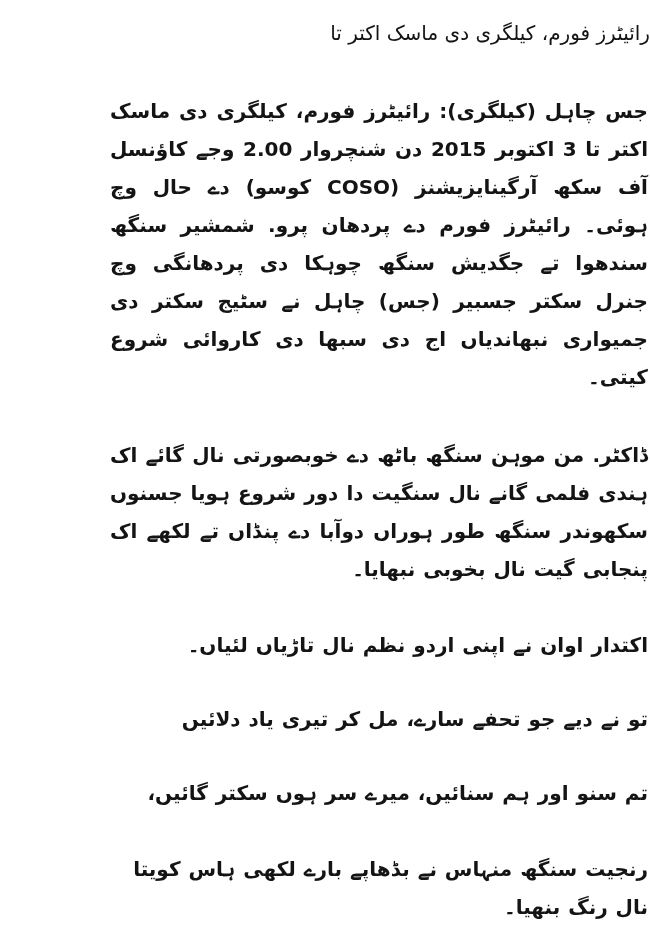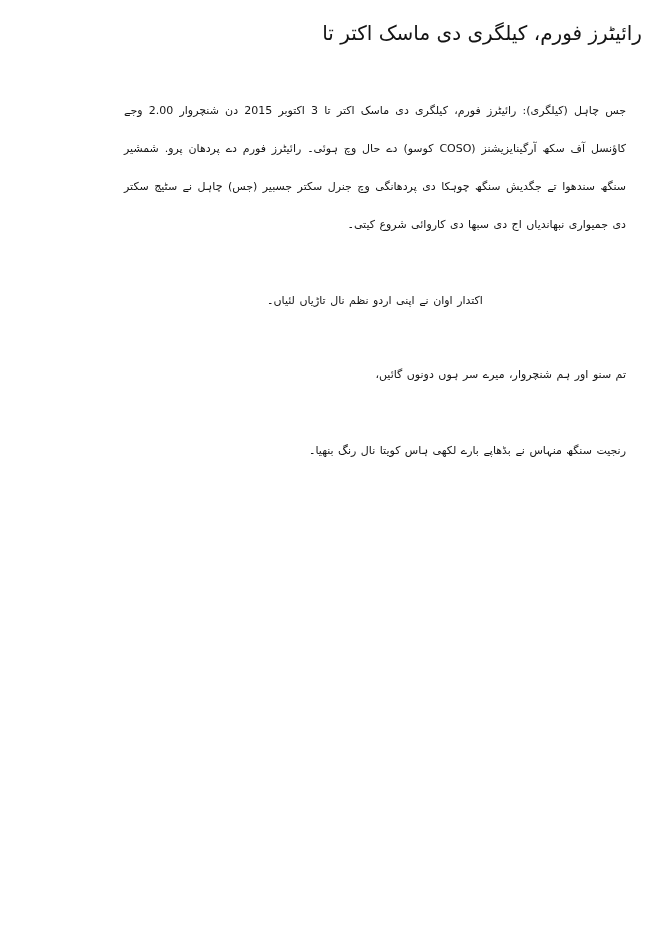--- a/index.html
+++ b/index.html
@@ -7,62 +7,65 @@
     width: 650px;
     height: 926px;
     background: #ffffff;
     color: #141414;
     font-family: "DejaVu Sans", "Liberation Sans", sans-serif;
   }
   .page {
     box-sizing: border-box;
     width: 548px;
     height: 926px;
-    padding: 0 8px 0 6px;
+    padding: 0 0 0 6px;
     direction: rtl;
     overflow: hidden;
   }
   .doc-title {
     margin: 16px 0 0 0;
     font-size: 20px;
     font-weight: normal;
     line-height: 34px;
     text-align: right;
   }
   .para {
-    margin: 16px;
-    font-size: 11px;
+    margin: 2px;
+    font-size: 20px;
     line-height: 38px;
     text-align: right;
     word-spacing: 1px;
+    font-weight: bold;
   }
   .para.justified {
     text-align: justify;
     text-align-last: right;
   }
   .p1 { margin-top: 42px; }
   .p2 { margin-top: 40px; }
   .p3 { margin-top: 36px; }
-  .p4 { margin-top: 38px; text-align: center; }
+  .p4 { margin-top: 38px; }
   .poem-line { margin-top: 36px; }
   .closing { margin-top: 38px; }
 </style>
 </head>
 <body>
 
 <div class="page">
 
   <h1 class="doc-title">رائیٹرز فورم، کیلگری دی ماسک اکتر تا</h1>
 
   <p class="para justified p1">جس چاہل (کیلگری): رائیٹرز فورم، کیلگری دی ماسک اکتر تا 3 اکتوبر 2015 دن شنچروار 2.00 وجے کاؤنسل آف سکھ آرگینایزیشنز (COSO کوسو) دے حال وچ ہوئی۔ رائیٹرز فورم دے پردھان پرو. شمشیر سنگھ سندھوا تے جگدیش سنگھ چوہکا دی پردھانگی وچ جنرل سکتر جسبیر (جس) چاہل نے سٹیج سکتر دی جمیواری نبھاندیاں اج دی سبھا دی کاروائی شروع کیتی۔</p>
 
+  <p class="para justified p2">ڈاکٹر. من موہن سنگھ باٹھ دے خوبصورتی نال گائے اک ہندی فلمی گانے نال سنگیت دا دور شروع ہویا جسنوں سکھوندر سنگھ طور ہوراں دوآبا دے پنڈاں تے لکھے اک پنجابی گیت نال بخوبی نبھایا۔</p>
 
 
   <p class="para p4">اکتدار اوان نے اپنی اردو نظم نال تاڑیاں لئیاں۔</p>
 
 
+  <p class="para poem-line">تو نے دیے جو تحفے سارے، مل کر تیری یاد دلائیں</p>
 
-  <p class="para poem-line">تم سنو اور ہم شنچروار، میرے سر ہوں دونوں گائیں،</p>
+  <p class="para poem-line">تم سنو اور ہم سنائیں، میرے سر ہوں سکتر گائیں،</p>
 
 
   <p class="para closing">رنجیت سنگھ منہاس نے بڈھاپے بارے لکھی ہاس کویتا نال رنگ بنھیا۔</p>
 
 </div>
 
 </body></html>

